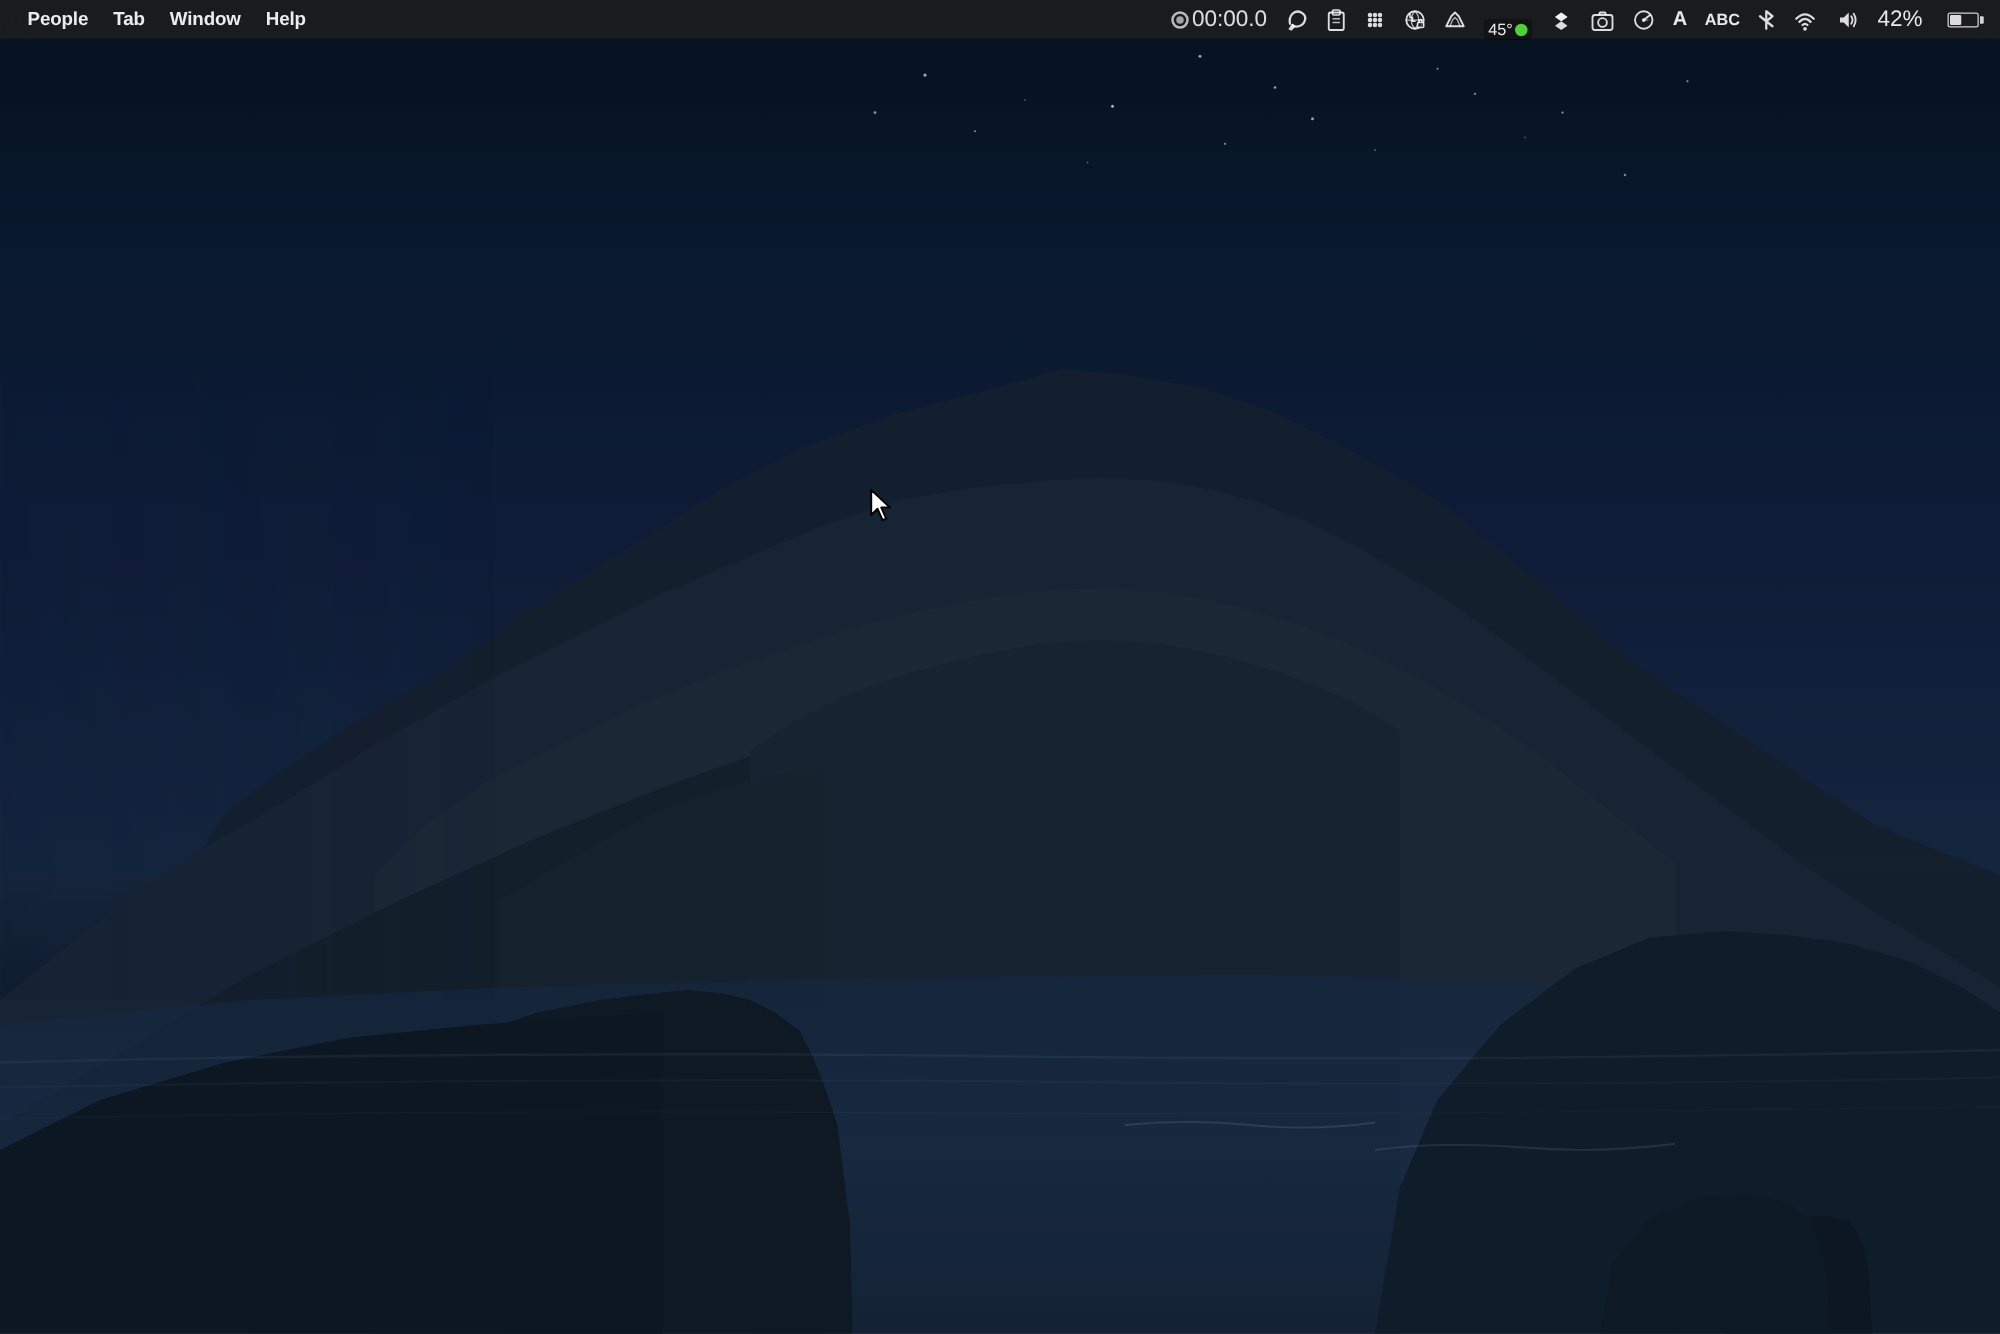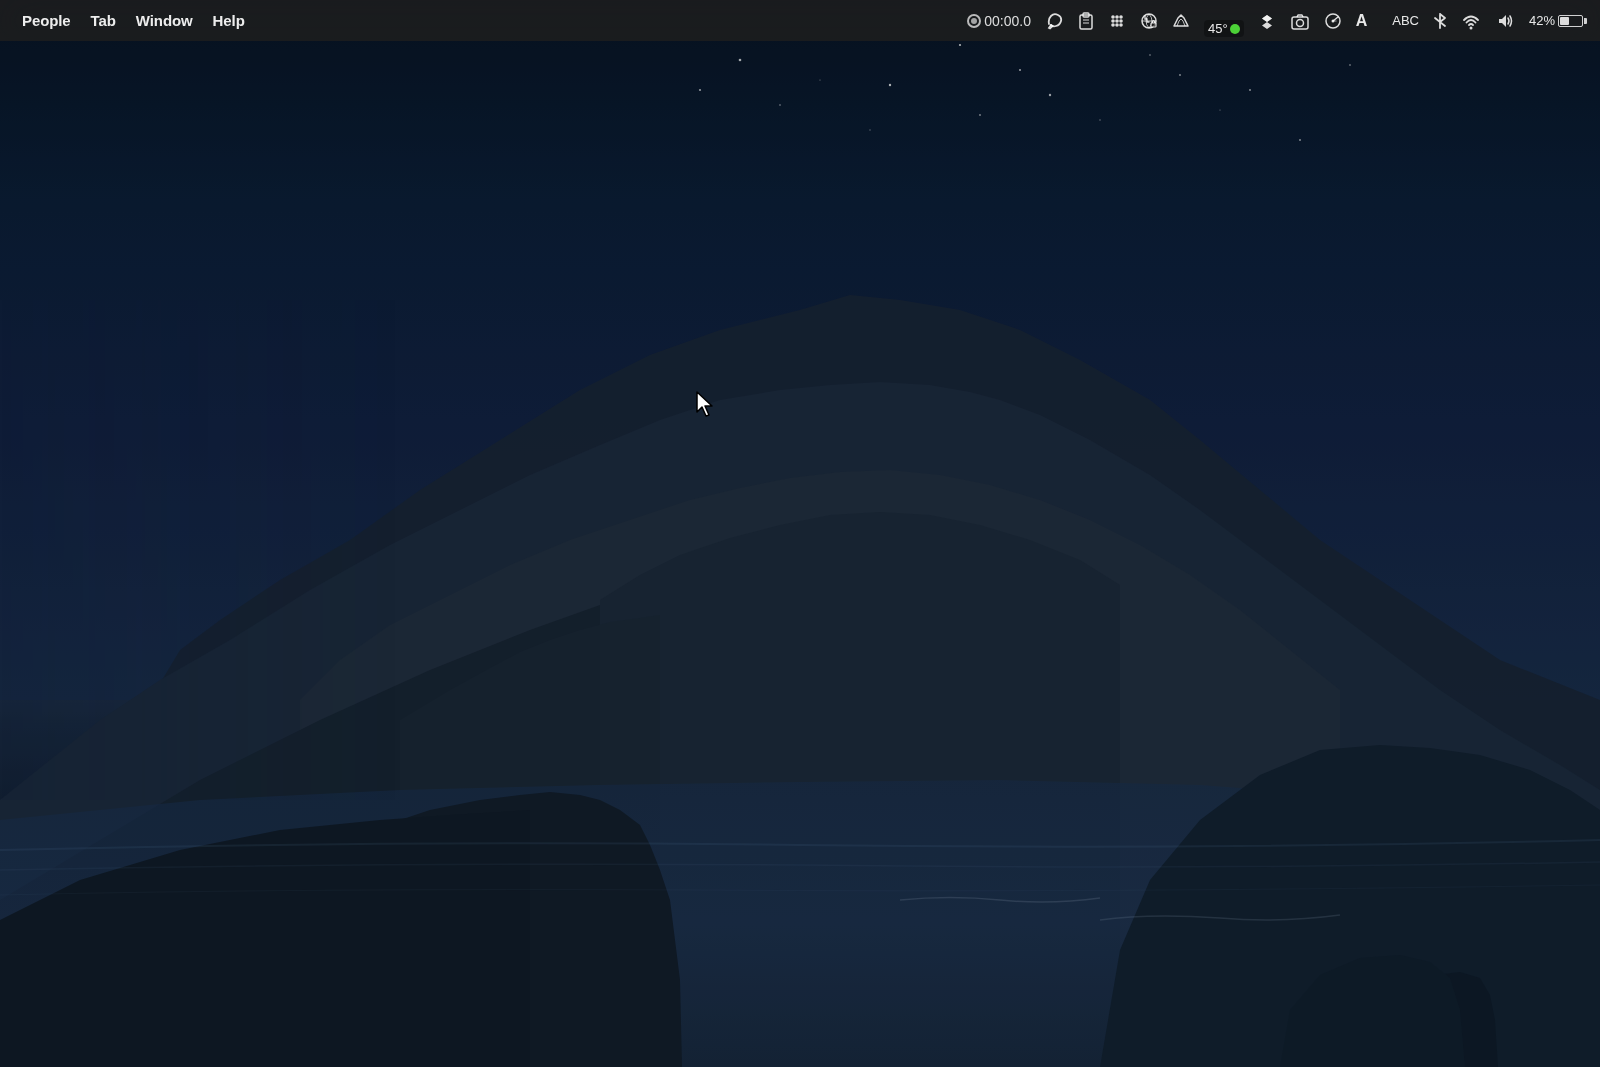--- a/index.html
+++ b/index.html
@@ -50,21 +50,21 @@
       width: 100%;
       height: 100%;
     }
 
     
     #menubar {
       position: absolute;
       top: 0;
       left: 0;
       width: 100%;
-      height: 41px;
+      height: 31px;
       background: rgba(30, 30, 30, 0.82);
       backdrop-filter: blur(20px);
       -webkit-backdrop-filter: blur(20px);
       display: flex;
       align-items: center;
       justify-content: space-between;
       z-index: 100;
       padding: 0 12px;
     }
 
@@ -105,21 +105,21 @@
       cursor: pointer;
       white-space: nowrap;
     }
 
     
     .recording-indicator {
       display: flex;
       align-items: center;
       gap: 3px;
       color: rgba(255,255,255,0.85);
-      font-size: 14px;
+      font-size: 18px;
       padding: 2px 6px;
     }
 
     .record-dot {
       width: 14px;
       height: 14px;
       border-radius: 50%;
       border: 2px solid rgba(255,255,255,0.7);
       display: flex;
       align-items: center;
@@ -427,21 +427,21 @@
         <circle cx="9" cy="9" r="1.5" fill="rgba(255,255,255,0.85)"></circle>
         <path d="M 9 9 Q 12 7 13 9 Q 12 11 9 9" fill="rgba(255,255,255,0.3)"></path>
       </svg>
     </div>
 
     <div class="status-item">
       <span style="font-size: 16px; font-weight: 600; color: rgba(255,255,255,0.9);">A</span>
     </div>
 
     <div class="status-item">
-      <span style="font-size: 13px; font-weight: 400; color: rgba(255,255,255,0.9); margin-left: 11px;">ABC</span>
+      <span style="font-size: 13px; font-weight: 700; color: rgba(255,255,255,0.9);">ABC</span>
     </div>
 
     <div class="status-item">
       <svg width="14" height="18" viewBox="0 0 14 18" fill="none" xmlns="http://www.w3.org/2000/svg">
         <path d="M 7 2 L 7 16 M 7 2 L 12 6 L 7 10 L 12 14 M 7 10 L 2 6" stroke="rgba(255,255,255,0.85)" stroke-width="1.8" fill="none" stroke-linecap="round" stroke-linejoin="round"></path>
       </svg>
     </div>
 
     <div class="status-item">
       <svg width="20" height="18" viewBox="0 0 20 18" fill="none" xmlns="http://www.w3.org/2000/svg">
@@ -454,21 +454,21 @@
 
     <div class="status-item">
       <svg width="20" height="18" viewBox="0 0 20 18" fill="none" xmlns="http://www.w3.org/2000/svg">
         <path d="M 4 7 L 7 7 L 11 3 L 11 15 L 7 11 L 4 11 Z" fill="rgba(255,255,255,0.85)"></path>
         <path d="M 13 6 Q 15 9 13 12" stroke="rgba(255,255,255,0.85)" stroke-width="1.5" fill="none" stroke-linecap="round"></path>
         <path d="M 15 4 Q 18 9 15 14" stroke="rgba(255,255,255,0.85)" stroke-width="1.5" fill="none" stroke-linecap="round"></path>
       </svg>
     </div>
 
     <div class="status-item">
-      <span style="font-size: 13px; color: rgba(255,255,255,0.9); margin-right: 3px;">42%</span>
+      <span style="font-size: 18px; color: rgba(255,255,255,0.9); margin-right: 20px;">42%</span>
       <div class="battery-container">
         <div class="battery-icon">
           <div class="battery-fill"></div>
         </div>
       </div>
     </div>
 
   </div>
 </div>
 

